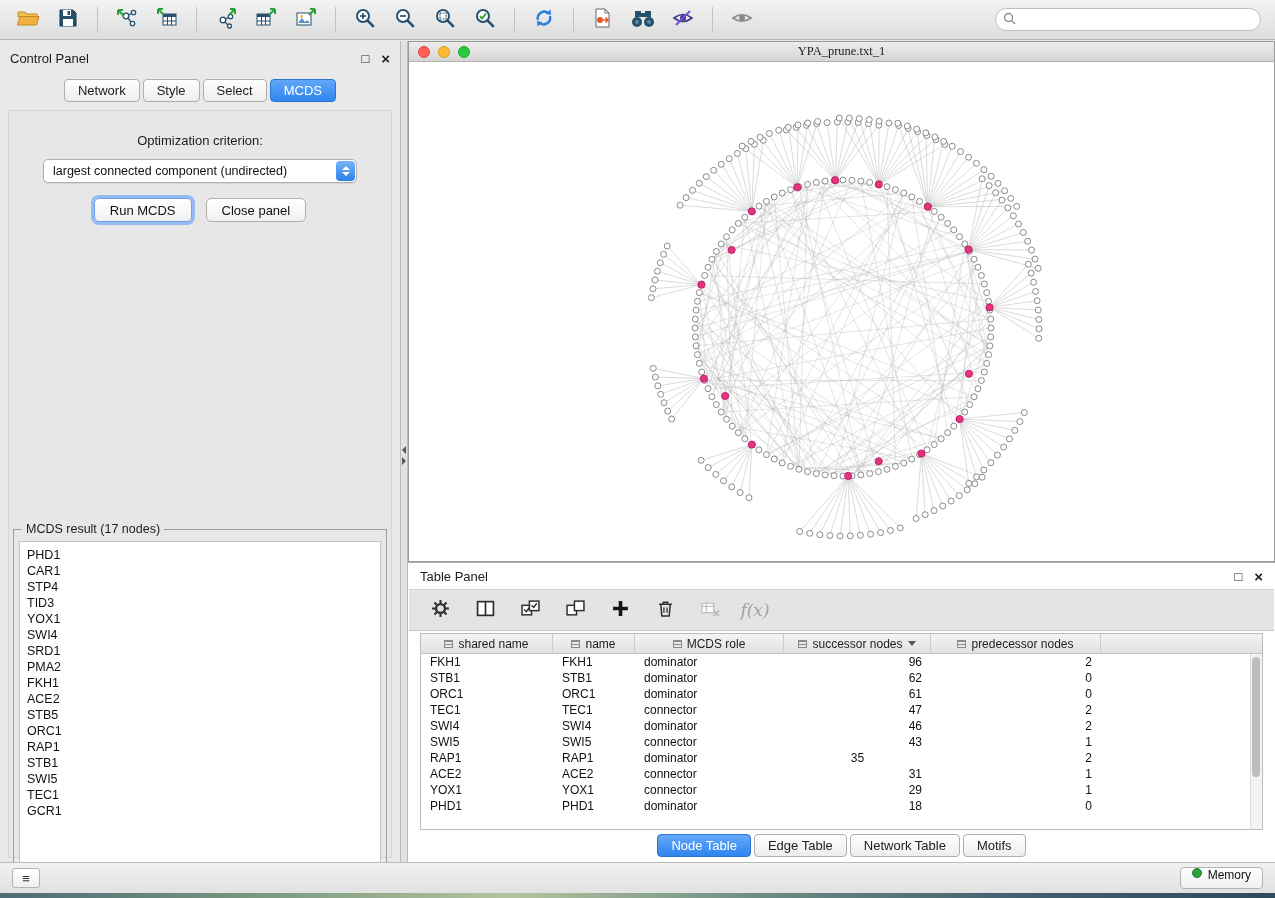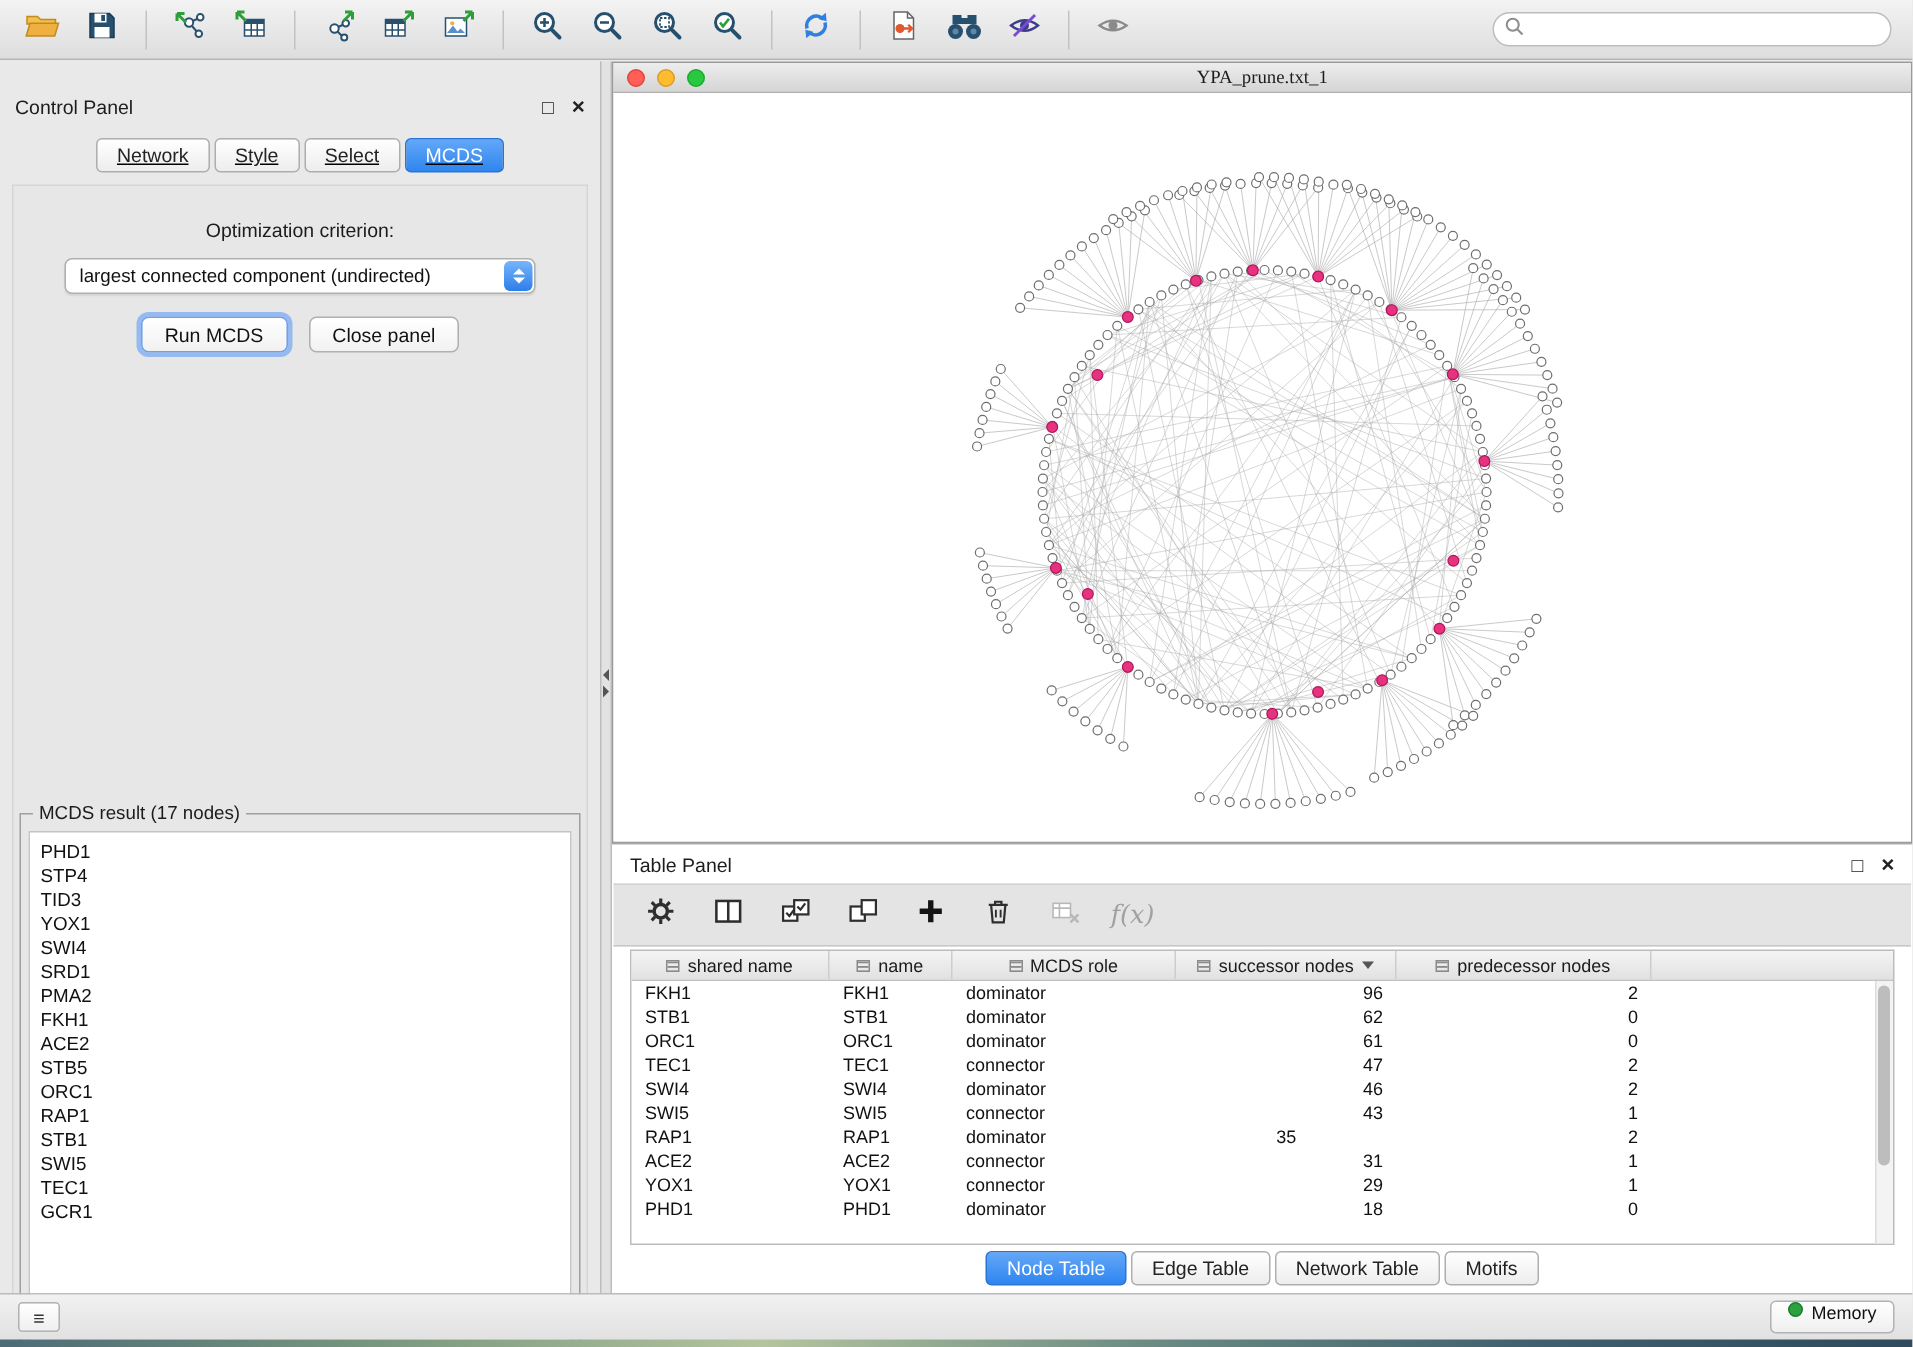--- a/index.html
+++ b/index.html
@@ -10,26 +10,26 @@
   .toolbar { position:absolute; left:0; top:0; width:1275px; height:40px;
     background:linear-gradient(#f3f3f3,#dddddd); border-bottom:1px solid #b4b4b4;
     display:flex; align-items:center; padding:0 10px; gap:4px; }
   .tb-btn { width:36px; height:30px; display:flex; align-items:center; justify-content:center; border-radius:4px; }
   .tb-sep { width:1px; height:26px; background:#c2c2c2; margin:0 7px; }
   .search-box { position:absolute; right:14px; top:8px; width:266px; height:23px;
     border:1px solid #bdbdbd; border-radius:12px; background:#fff; display:flex; align-items:center; padding:0 7px; gap:5px; }
   .search-input { border:none; outline:none; flex:1; font-size:12px; font-family:"Liberation Sans",sans-serif; background:transparent; }
 
   
-  .control-panel { position:absolute; left:0; top:54px; width:400px; height:821px; background:#e9e9e9; }
+  .control-panel { position:absolute; left:0; top:41px; width:400px; height:821px; background:#e9e9e9; }
   .cp-header { height:22px; margin-top:6px; display:flex; align-items:center; padding:0 10px; font-size:13px; color:#1c1c1c; }
   .win-btns { margin-left:auto; display:flex; gap:12px; align-items:center; }
   .win-btn { font-size:13px; color:#222; line-height:1; cursor:default; }
   .win-btn.close { font-weight:bold; font-size:15px; }
-  .cp-tabs { display:flex; justify-content:center; gap:3px; margin-top:10px;text-decoration:underline; }
+  .cp-tabs { display:flex; justify-content:center; gap:3px; margin-top:10px; }
   .cp-tab { padding:3px 13px; font-size:13px; border:1px solid #aeaeae; background:linear-gradient(#ffffff,#ededed);
     border-radius:4px; color:#222; cursor:default; }
   .cp-tab.active { background:linear-gradient(#63a8f8,#2f85ef); border-color:#2a74d4; color:#fff; }
   .cp-inner { margin:8px 8px 0 8px; background:#e7e7e7; border:1px solid #d6d6d6; height:748px; position:relative; }
   .opt-label { text-align:center; margin-top:22px; font-size:13px; color:#1c1c1c; }
   .dropdown { margin:11px auto 0 auto; width:314px; height:24px; background:#fff; border:1px solid #b0b0b0; border-radius:5px;
     display:flex; align-items:center; font-size:12.5px; color:#111; padding-left:9px; position:relative;
     box-shadow:0 1px 1px rgba(0,0,0,0.08); }
   .dd-stepper { position:absolute; right:1px; top:1px; bottom:1px; width:19px; border-radius:4px;
     background:linear-gradient(#77b4fb,#2d7ee9); display:flex; flex-direction:column; align-items:center; justify-content:center; gap:2px; }
@@ -275,20 +275,21 @@
         </span>
     </div>
     <div class="btn-row">
       <button class="mac-btn focused">Run MCDS</button>
       <button class="mac-btn">Close panel</button>
     </div>
     <div class="groupbox">
       <span class="groupbox-legend">MCDS result (17 nodes)</span>
       <div class="mcds-list" id="mcds-list">
           <div>PHD1</div>
+          <div>CAR1</div>
           <div>STP4</div>
           <div>TID3</div>
           <div>YOX1</div>
           <div>SWI4</div>
           <div>SRD1</div>
           <div>PMA2</div>
           <div>FKH1</div>
           <div>ACE2</div>
           <div>STB5</div>
           <div>ORC1</div>

